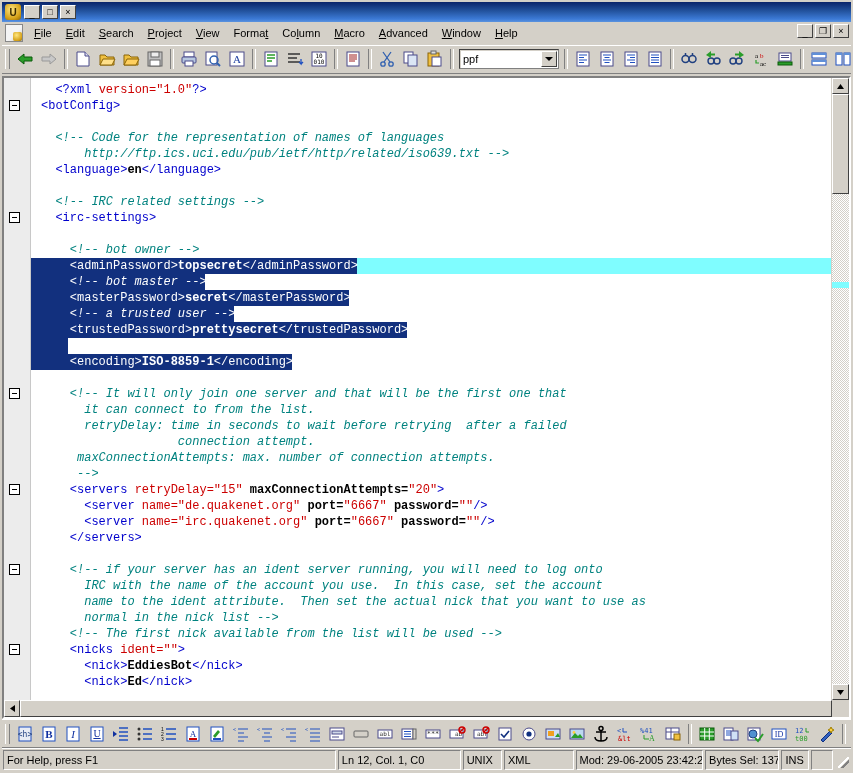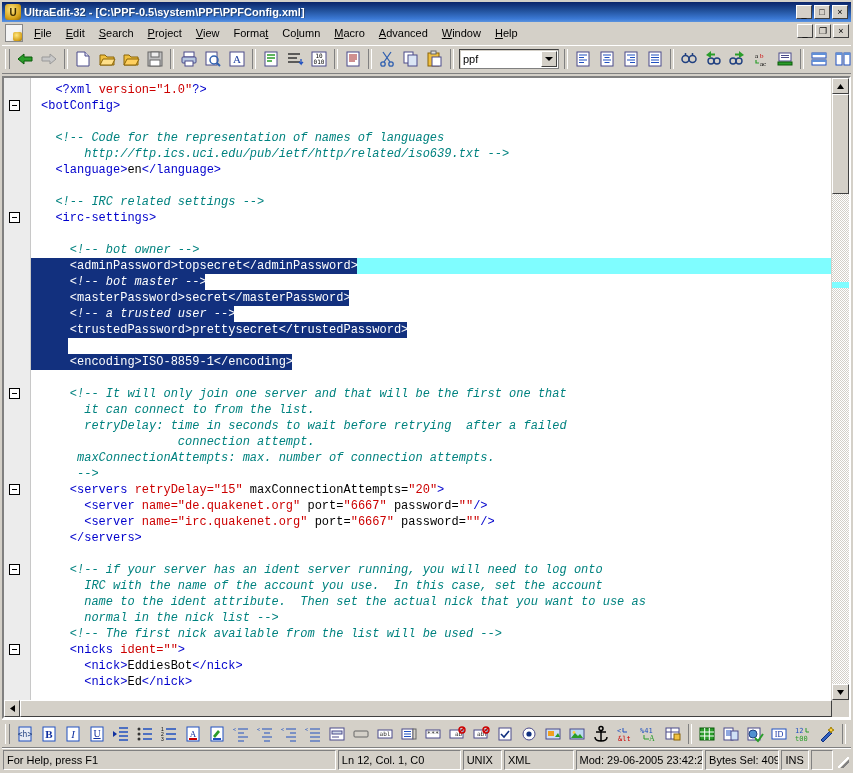--- a/index.html
+++ b/index.html
@@ -146,21 +146,21 @@
     line-height:16px;
     white-space:pre;
   }
   .hlbar{position:absolute;left:0;height:16px;background:#7ffdff;}
   .selbg{position:absolute;background:#12307e;}
   .ln{position:absolute;left:0;height:16px;white-space:pre;}
   .tag{color:#0000cc;}
   .attr{color:#cc0000;}
   .str{color:#cc0000;}
   .cmt{color:#00827f;font-style:italic;}
-  .txt{color:#000;}
+  .txt{color:#000;font-weight:bold;}
   .pi{color:#0000cc;}
   .sel .tag,.sel .attr,.sel .str,.sel .cmt,.sel .txt,.sel .pi{color:#fff;}
   
   .vscroll{
     width:17px;flex:0 0 17px;background:#d4d0c8;
     display:flex;flex-direction:column;
     border-left:1px solid #d4d0c8;
     position:relative;
   }
   .sbtn{
@@ -237,21 +237,20 @@
       linear-gradient(135deg,transparent 62%,#808080 62%,#808080 75%,transparent 75%);
   }
 </style>
 </head>
 <body>
 
 <div class="app">
 
   <div class="titlebar">
     <div class="tb-icon">U</div>
-    <div class="tb-text">UltraEdit-32 - [C:\PPF-0.5\system\PPF\PPFConfig.xml]</div>
     <div class="winbtns">
       <div class="winbtn min">_</div>
       <div class="winbtn">□</div>
       <div class="winbtn">×</div>
     </div>
   </div>
 
   <div class="menurow">
     <div class="doc-icon"></div>
     <div class="menuitem"><u>F</u>ile</div>
@@ -749,19 +748,19 @@
     </div>
     <div class="tsep"></div>
   </div>
 
   <div class="statusbar">
     <div class="spane" style="width:424px">For Help, press F1</div>
     <div class="spane" style="width:155px">Ln 12, Col. 1, C0</div>
     <div class="spane" style="width:48px">UNIX</div>
     <div class="spane" style="width:87px">XML</div>
     <div class="spane" style="width:161px">Mod: 29-06-2005 23:42:20</div>
-    <div class="spane" style="width:93px">Bytes Sel: 409</div>
+    <div class="spane" style="width:93px">Bytes Sel: 137</div>
     <div class="spane" style="width:33px">INS</div>
     <div class="spane" style="width:26px"></div>
     <div class="grip"></div>
   </div>
 
 </div>
 
 </body></html>

